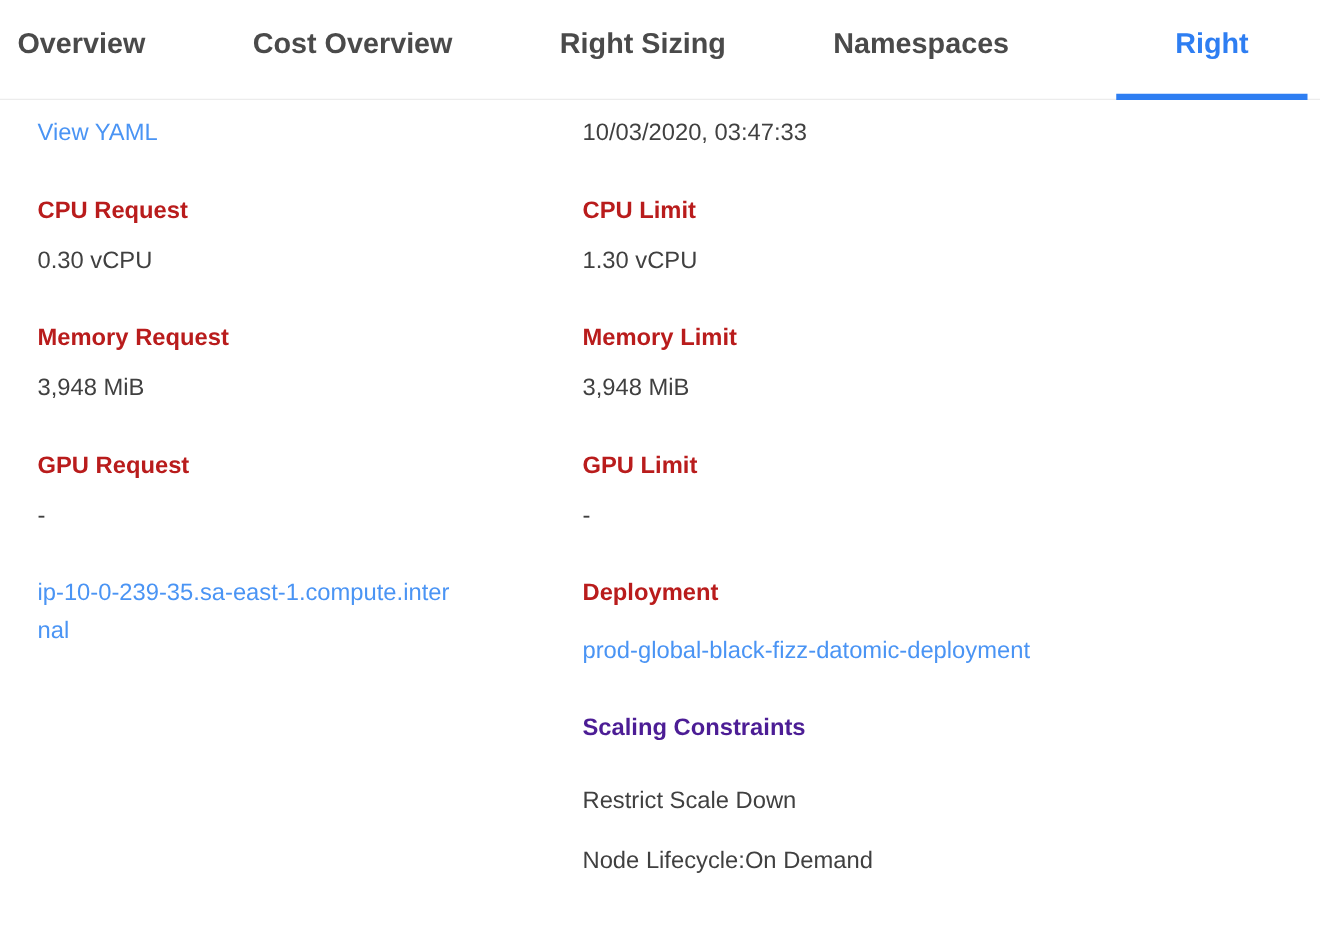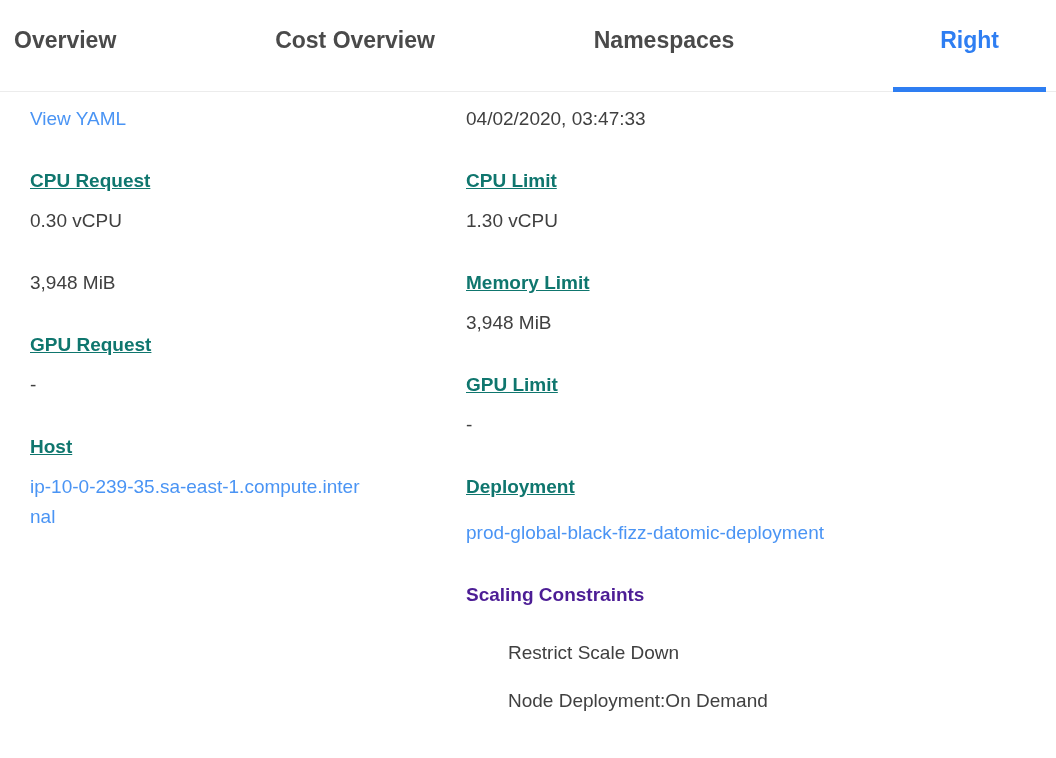--- a/index.html
+++ b/index.html
@@ -13,21 +13,21 @@
   html, body { background: #ffffff; }
   body {
     width: 1056px;
     min-height: 758px;
     font-family: "Liberation Sans", sans-serif;
     color: var(--body-text);
     overflow: hidden;
   }
   
   .tab-bar {
-    height: 92px;
+    height: 80px;
     display: flex;
     justify-content: space-between;
     border-bottom: 1px solid var(--divider);
     padding: 0 10px 0 14px;
     position: relative;
   }
   .tab {
     align-self: stretch;
     display: flex;
     align-items: center;
@@ -68,82 +68,81 @@
   .link {
     color: var(--link);
     cursor: pointer;
     text-decoration: none;
   }
   .field { margin-bottom: 32px; }
   .field-label {
     font-weight: 700;
     line-height: 30px;
     margin-bottom: 10px;
-    color: #0f766e;
-    text-decoration: underline;
+    color: #b91c1c;
   }
   .field-value { line-height: 30px; }
   .wrap-link {
     display: block;
     line-height: 30px;
     word-break: break-all;
   }
   .host-link { max-width: 332px; }
   .deploy-link { max-width: 382px; margin-top: 16px; }
   .scaling-label {
     font-weight: 700;
     line-height: 30px;
     margin-bottom: 28px;
     color: #4c1d95;
   }
   .scaling-item {
     line-height: 30px;
     margin-bottom: 18px;
-    margin-left: 42px;
   }
 </style>
 </head>
 <body>
 
 <nav class="tab-bar">
   <div class="tab">Overview</div>
   <div class="tab">Cost Overview</div>
+  <div class="tab">Right Sizing</div>
   <div class="tab">Namespaces</div>
   <div class="tab active">Right</div>
 </nav>
 
 <main class="detail-panel">
 
   <div class="col-left">
     <div class="row-top">
       <a class="link">View YAML</a>
     </div>
 
     <div class="field">
       <div class="field-label">CPU Request</div>
       <div class="field-value">0.30 vCPU</div>
     </div>
 
     <div class="field">
+      <div class="field-label">Memory Request</div>
       <div class="field-value">3,948 MiB</div>
     </div>
 
     <div class="field">
       <div class="field-label">GPU Request</div>
       <div class="field-value">-</div>
     </div>
 
     <div class="field">
-      <div class="field-label">Host</div>
       <a class="link wrap-link host-link">ip-10-0-239-35.sa-east-1.compute.internal</a>
     </div>
   </div>
 
   <div class="col-right">
-    <div class="row-top">04/02/2020, 03:47:33</div>
+    <div class="row-top">10/03/2020, 03:47:33</div>
 
     <div class="field">
       <div class="field-label">CPU Limit</div>
       <div class="field-value">1.30 vCPU</div>
     </div>
 
     <div class="field">
       <div class="field-label">Memory Limit</div>
       <div class="field-value">3,948 MiB</div>
     </div>
@@ -154,17 +153,17 @@
     </div>
 
     <div class="field">
       <div class="field-label">Deployment</div>
       <a class="link wrap-link deploy-link">prod-global-black-fizz-datomic-deployment</a>
     </div>
 
     <div class="field">
       <div class="scaling-label">Scaling Constraints</div>
       <div class="scaling-item">Restrict Scale Down</div>
-      <div class="scaling-item">Node Deployment:On Demand</div>
+      <div class="scaling-item">Node Lifecycle:On Demand</div>
     </div>
   </div>
 
 </main>
 
 </body></html>

